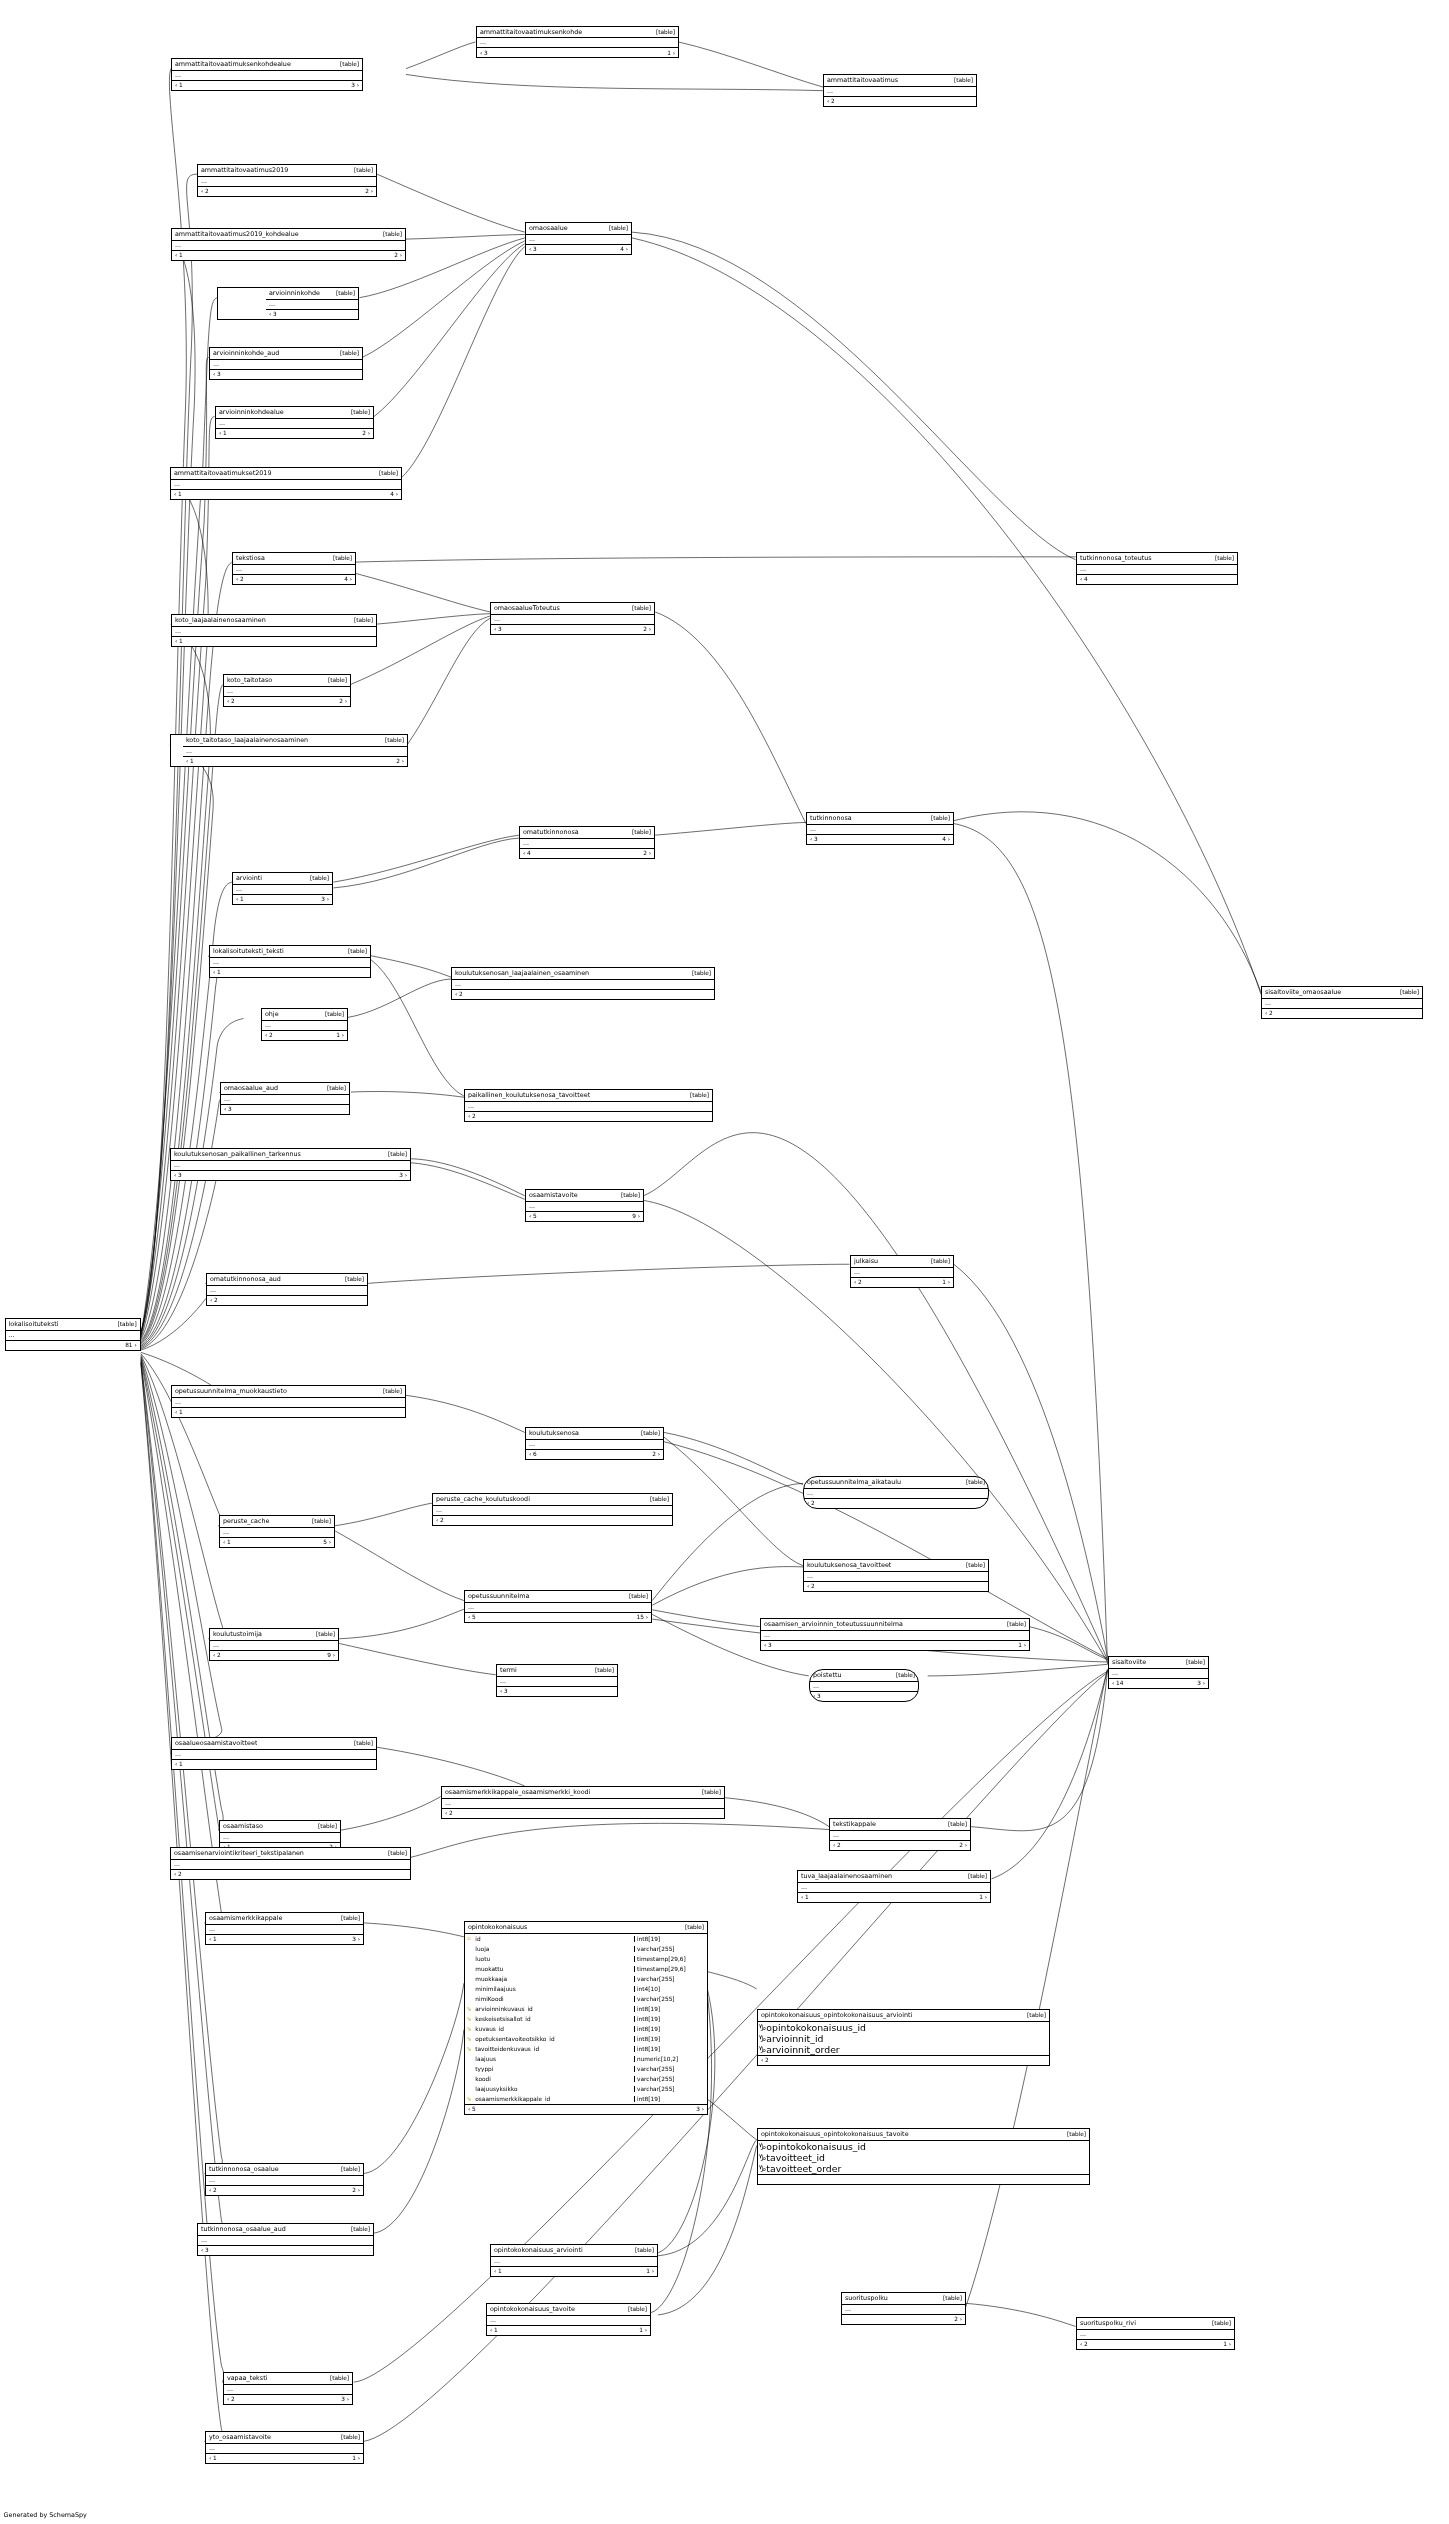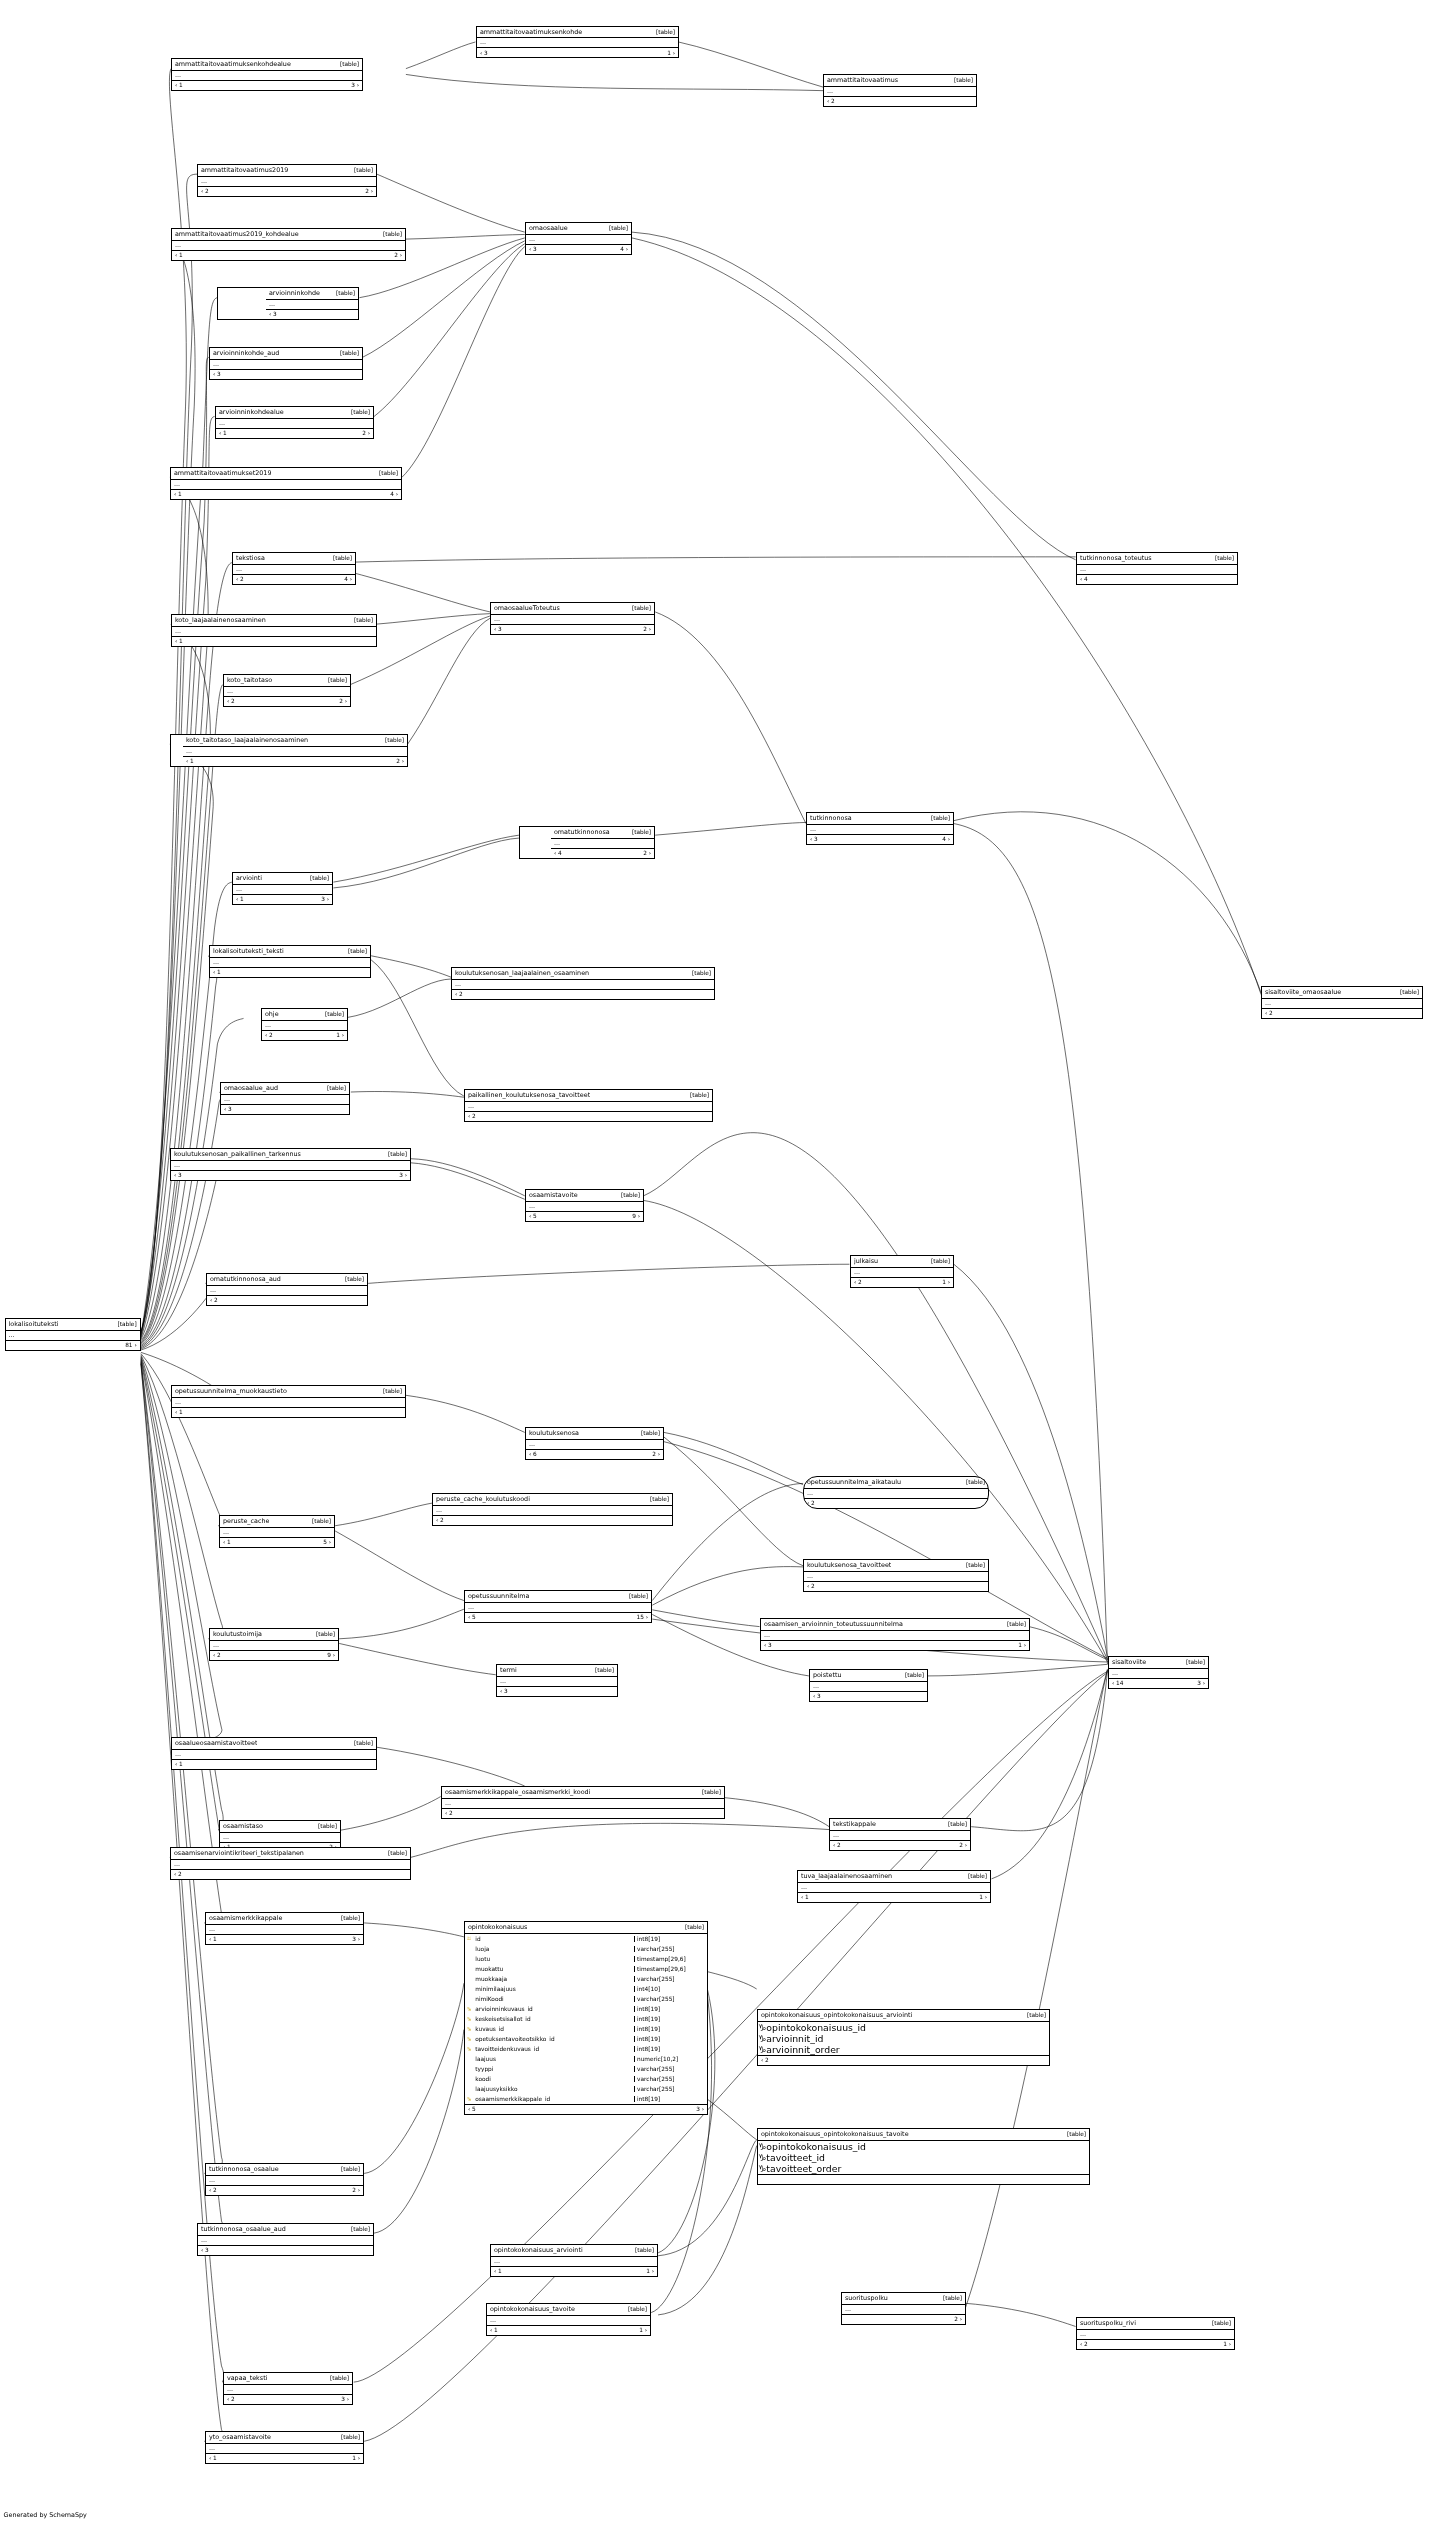--- a/index.html
+++ b/index.html
@@ -316,21 +316,21 @@
       <div class="hdr">
         <span class="nm">tutkinnonosa</span>
         <span class="tag">[table]</span>
       </div>
       <div class="body">...</div>
       <div class="foot">
         <span class="l">‹ 3</span>
         <span class="r">4 ›</span>
       </div>
     </div>
-    <div class="node" style="left: 519px; top: 826px; width: 136px; padding-left: 31px;">
+    <div class="node" style="left: 519px; top: 826px; width: 136px;">
       <div class="hdr">
         <span class="nm">omatutkinnonosa</span>
         <span class="tag">[table]</span>
       </div>
       <div class="body">...</div>
       <div class="foot">
         <span class="l">‹ 4</span>
         <span class="r">2 ›</span>
       </div>
     </div>
@@ -580,21 +580,21 @@
       <div class="hdr">
         <span class="nm">sisaltoviite</span>
         <span class="tag">[table]</span>
       </div>
       <div class="body">...</div>
       <div class="foot">
         <span class="l">‹ 14</span>
         <span class="r">3 ›</span>
       </div>
     </div>
-    <div class="node" style="left: 809px; top: 1669px; width: 119px;">
+    <div class="node" style="left: 809px; top: 1669px; width: 110px; border-radius: 14px;">
       <div class="hdr">
         <span class="nm">poistettu</span>
         <span class="tag">[table]</span>
       </div>
       <div class="body">...</div>
       <div class="foot">
         <span class="l">‹ 3</span>
         <span class="r"></span>
       </div>
     </div>

